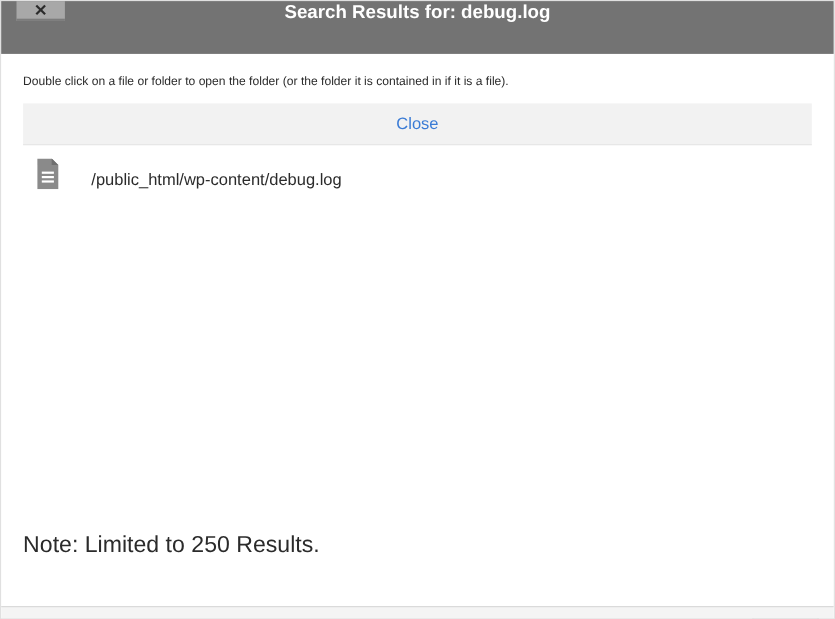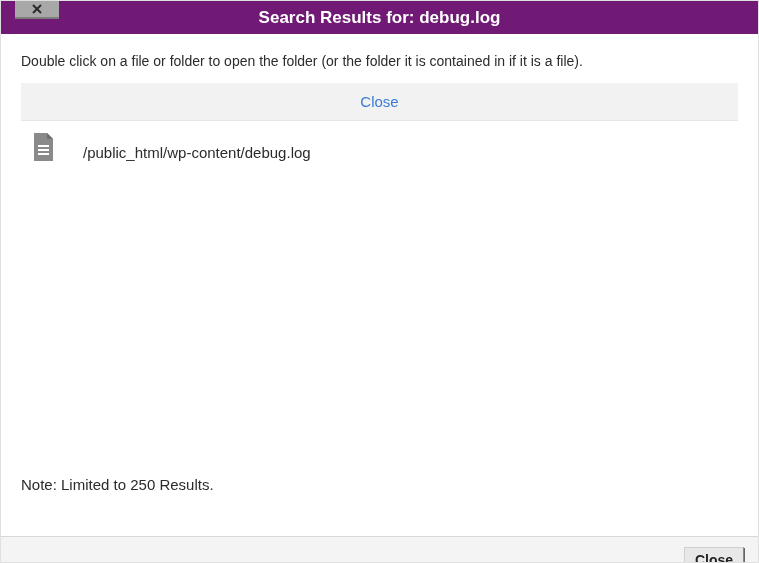--- a/index.html
+++ b/index.html
@@ -9,25 +9,25 @@
     }
     body {
       font-family: Arial, Helvetica, sans-serif;
       background: #ffffff;
       width: 759px;
       height: 563px;
       overflow: hidden;
       border: 1px solid #e0e0e0;
     }
     .titlebar {
-      background: #701a75;
+      background: #737373;
       color: #ffffff;
-      height: 33px;
+      height: 48px;
       display: flex;
-      align-items: center;
+      align-items: flex-start;
       position: relative;
     }
     .close-tab {
       position: absolute;
       left: 14px;
       top: 0;
       width: 44px;
       height: 18px;
       background: #a8a8a8;
       border-bottom: 2px solid #7c7c7c;
@@ -46,21 +46,21 @@
       font-size: 17px;
       color: #ffffff;
     }
     .content {
       padding: 18px 20px 0 20px;
       height: calc(100% - 42px - 46px);
       display: flex;
       flex-direction: column;
     }
     .instruction {
-      font-size: 14px;
+      font-size: 11px;
       color: #2b2b2b;
       line-height: 1.35;
       margin-bottom: 12px;
     }
     .table-wrap {
       flex: 1;
       display: flex;
       flex-direction: column;
     }
     .table-header {
@@ -88,21 +88,21 @@
     .file-icon {
       width: 24px;
       height: 28px;
       flex-shrink: 0;
     }
     .file-path {
       font-size: 15px;
       color: #2b2b2b;
     }
     .note {
-      font-size: 15px;
+      font-size: 21px;
       color: #2b2b2b;
       padding: 4px 0 14px 0;
     }
     .footer {
       height: 46px;
       background: #f4f4f4;
       border-top: 1px solid #d8d8d8;
       display: flex;
       align-items: center;
       justify-content: flex-end;

